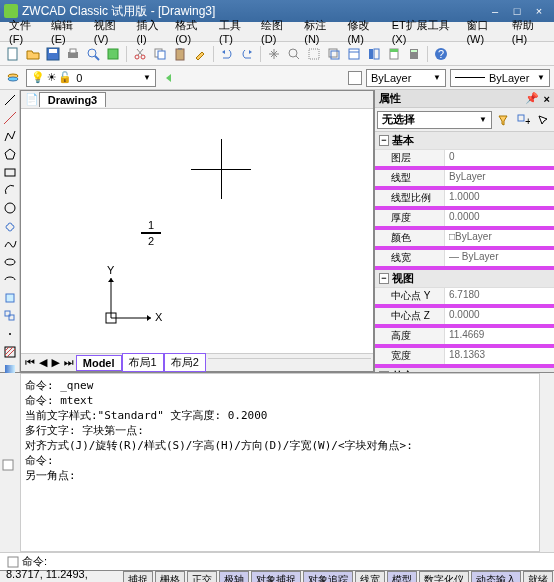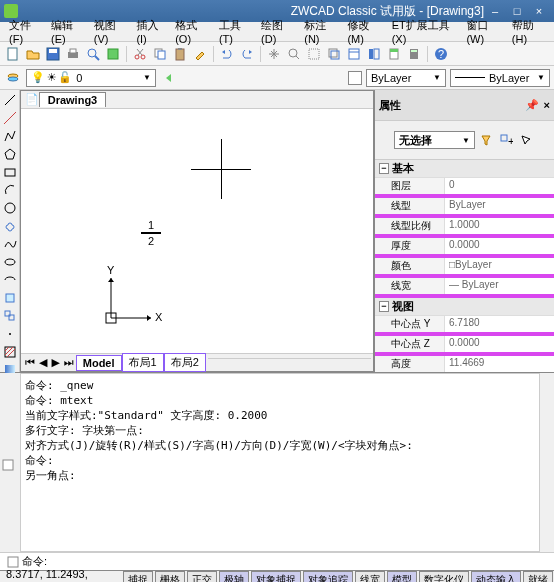--- a/index.html
+++ b/index.html
@@ -1,19 +1,19 @@
 <!DOCTYPE html>
 <html><head>
 <meta charset="utf-8">
 <style>
 *{margin:0;padding:0;box-sizing:border-box;font-family:"Microsoft YaHei",SimSun,Arial,sans-serif;font-size:11px;}
 body{background:#e8e8e8;width:554px;height:582px;overflow:hidden;position:relative;}
 .titlebar{background:linear-gradient(#4a7ab0,#3a6aa0);color:#fff;height:22px;display:flex;align-items:center;padding:0 4px;}
 .titlebar .logo{width:14px;height:14px;background:#7c4;border-radius:2px;margin-right:4px;}
-.titlebar .title{flex:1;font-size:12px;text-align:right;}
+.titlebar .title{flex:1;font-size:12px;}
 .titlebar .wbtn{width:22px;height:18px;display:flex;align-items:center;justify-content:center;cursor:pointer;color:#fff;}
 .menubar{background:#f0f0f0;border-bottom:1px solid #ccc;height:20px;display:flex;align-items:center;padding:0 4px;}
 .menubar span{padding:0 5px;cursor:pointer;font-size:11px;}
 .toolbar{background:#f5f5f5;border-bottom:1px solid #ccc;height:24px;display:flex;align-items:center;padding:0 4px;gap:2px;}
 .tbtn{width:18px;height:18px;display:flex;align-items:center;justify-content:center;cursor:pointer;border:1px solid transparent;}
 .tsep{width:1px;height:16px;background:#ccc;margin:0 2px;}
 .toolbar2{background:#f5f5f5;border-bottom:1px solid #ccc;height:24px;display:flex;align-items:center;padding:0 4px;gap:4px;}
 .swatch{width:14px;height:14px;border:1px solid #888;background:#fff;}
 .combo{height:18px;border:1px solid #888;background:#fff;display:flex;align-items:center;padding:0 4px;font-size:11px;}
 .combo .drop{margin-left:auto;font-size:8px;}
@@ -24,23 +24,23 @@
 .canvas-tab{height:18px;background:#f0f0f0;border-bottom:1px solid #ccc;display:flex;align-items:center;padding:0 4px;}
 .canvas-tab .dtab{background:#fff;border:1px solid #888;border-bottom:none;padding:1px 8px;font-weight:bold;}
 .canvas{flex:1;position:relative;background:#fff;}
 .crosshair{position:absolute;left:200px;top:60px;}
 .crosshair::before{content:"";position:absolute;left:-30px;top:0;width:60px;height:1px;background:#000;}
 .crosshair::after{content:"";position:absolute;top:-30px;left:0;width:1px;height:60px;background:#000;}
 .fraction{position:absolute;left:120px;top:110px;font-family:"Times New Roman",serif;font-size:30px;text-align:center;}
 .fraction .line{border-top:2px solid #000;width:20px;margin:1px auto;}
 .ucs{position:absolute;left:80px;bottom:20px;}
 .props{width:180px;background:#f0f0f0;border-left:1px solid #888;display:flex;flex-direction:column;}
-.props-hdr{height:31px;background:#e0e0e0;border-bottom:1px solid #ccc;display:flex;align-items:center;padding:0 4px;font-weight:bold;}
+.props-hdr{height:18px;background:#e0e0e0;border-bottom:1px solid #ccc;display:flex;align-items:center;padding:0 4px;font-weight:bold;}
 .props-hdr .pin{margin-left:auto;cursor:pointer;}
-.props-tools{height:24px;display:flex;align-items:center;padding:19px;gap:2px;border-bottom:1px solid #ccc;}
+.props-tools{height:24px;display:flex;align-items:center;padding:2px;gap:2px;border-bottom:1px solid #ccc;}
 .props-sel{flex:1;border:1px solid #888;background:#fff;height:18px;display:flex;align-items:center;padding:0 4px;font-weight:bold;}
 .props-grid{flex:1;overflow-y:auto;background:#fff;}
 .pg-cat{background:#e8e8e8;font-weight:bold;padding:1px 4px;display:flex;align-items:center;border-bottom:1px solid #ddd;}
 .pg-cat .exp{width:10px;display:inline-block;text-align:center;border:1px solid #888;font-size:9px;line-height:9px;margin-right:3px;background:#fff;}
 .pg-row{display:flex;border-bottom:4px solid #d946ef;}
 .pg-row .k{width:70px;padding:1px 2px 1px 16px;background:#f4f4f4;border-right:1px solid #ddd;font-size:10px;white-space:nowrap;overflow:hidden;}
 .pg-row .v{flex:1;padding:1px 4px;font-size:10px;color:#666;}
 .tabs-btm{height:18px;background:#f0f0f0;border-top:1px solid #ccc;display:flex;align-items:center;padding:0 2px;font-size:10px;}
 .tabs-btm .nav{cursor:pointer;padding:0 2px;}
 .tabs-btm .tab{padding:1px 6px;border:1px solid #8b5cf6;background:#fff;cursor:pointer;}

